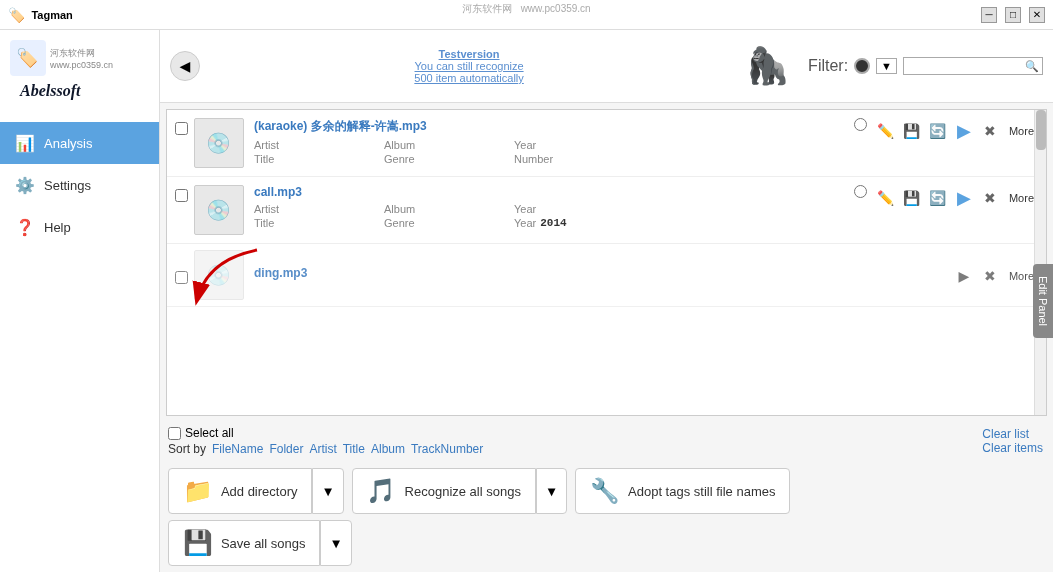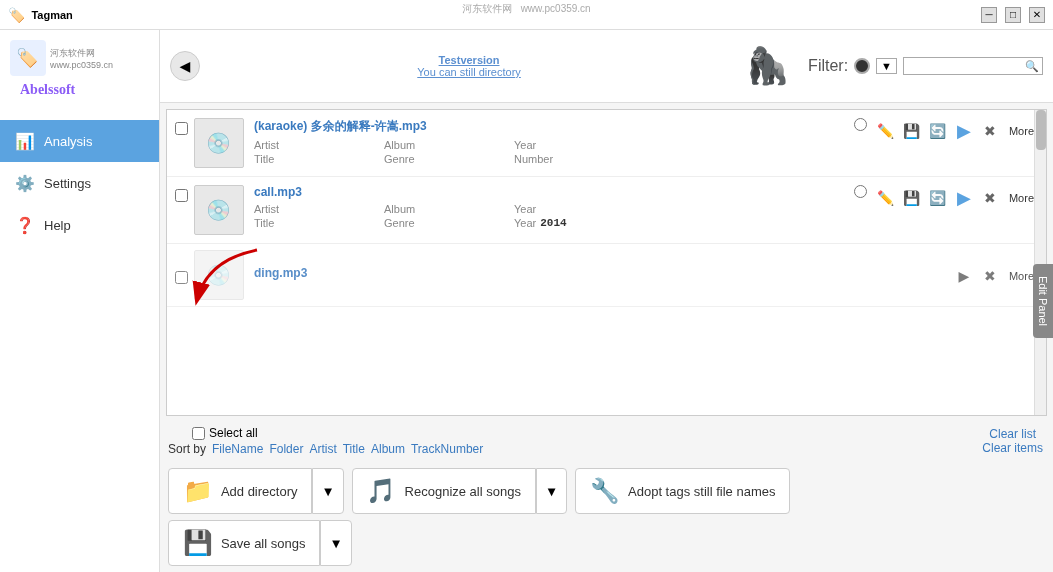--- a/index.html
+++ b/index.html
@@ -73,23 +73,24 @@
       background: #e8f0ff;
       border-radius: 4px;
       display: flex; align-items: center; justify-content: center;
       font-size: 18px;
     }
     .logo-text-top {
       font-size: 9px;
       color: #888;
     }
     .abelssoft-logo {
-      color: #8b5cf6;
-      font-size: 14px;
+      color: #0f172a;
+      font-size: 16px;
       font-weight: bold;
+      font-style: italic;
       padding: 4px 10px;
       font-family: Georgia, serif;
     }
     .sidebar-nav {
       flex: 1;
       padding-top: 8px;
     }
     .nav-item {
       display: flex;
       align-items: center;
@@ -286,21 +287,20 @@
       display: flex;
       align-items: center;
       justify-content: space-between;
       margin-bottom: 2px;
     }
     .select-all-wrap {
       display: flex;
       align-items: center;
       gap: 4px;
       font-size: 12px;
-      margin-left: 24px;
     }
     .sort-wrap {
       display: flex;
       align-items: center;
       gap: 6px;
       font-size: 12px;
       color: #333;
       text-align: right;
     }
     .sort-link {
@@ -311,21 +311,21 @@
     }
     .clear-links {
       text-align: right;
       font-size: 12px;
       padding-right: 2px;
     }
     .clear-link {
       color: #3a7abf;
       cursor: pointer;
       display: block;
-      text-align: center;
+      text-align: left;
     }
 
     
     .action-buttons-row {
       display: flex;
       gap: 8px;
       padding: 6px 8px;
       flex-wrap: wrap;
     }
     .big-btn {
@@ -452,21 +452,22 @@
     </div>
   </div>
 
   <div class="right-panel">
 
     <div class="top-bar">
       <div class="back-btn">◀</div>
 
       <div class="version-info">
         <div style="font-weight:bold; text-decoration:underline; color:#5b8fd0; cursor:pointer;">Testversion</div>
-        <div style="text-decoration:underline; color:#5b8fd0; cursor:pointer;">You can still directory</div>
+        <div style="text-decoration:underline; color:#5b8fd0; cursor:pointer;">You can still recognize</div>
+        <div style="text-decoration:underline; color:#5b8fd0; cursor:pointer;">500 item automatically</div>
       </div>
 
       <div class="mascot">🦍</div>
 
       <div class="filter-area">
         <span class="filter-label">Filter:</span>
         <div class="filter-circle"></div>
         <button class="filter-dropdown">▼</button>
         <div class="search-wrap">
           <input class="filter-search" type="text" style="">

